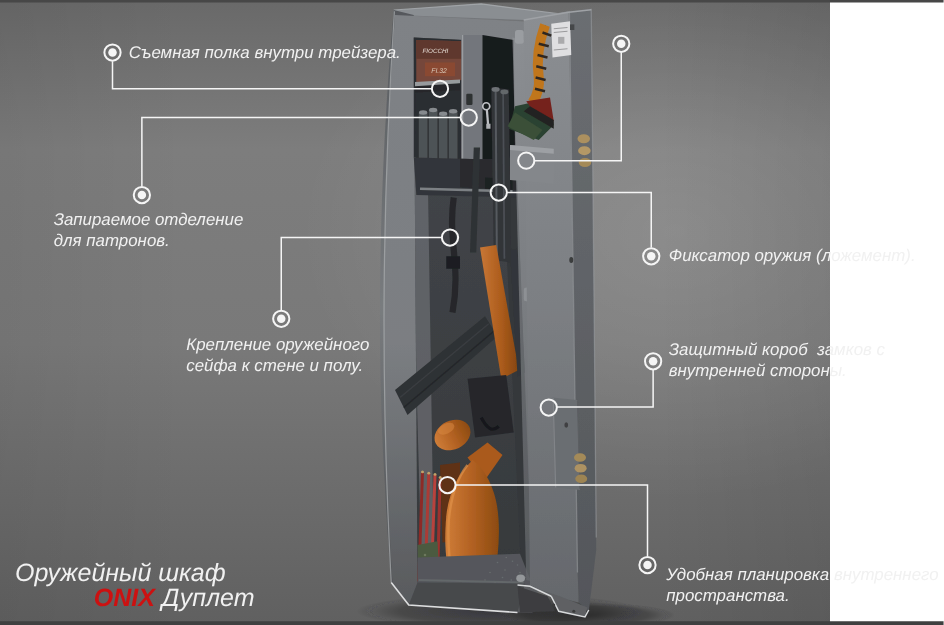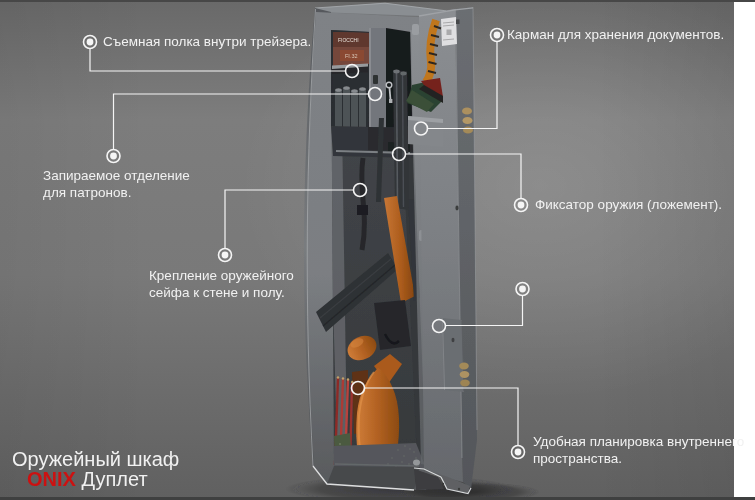--- a/index.html
+++ b/index.html
@@ -1,25 +1,25 @@
 <!DOCTYPE html>
 <html><head>
 <meta charset="utf-8">
 <style>
   html,body{margin:0;padding:0;}
   body{width:755px;height:500px;overflow:hidden;
     font-family:"Liberation Sans", sans-serif;}
-  #stage{position:relative;width:734px;height:500px;
-    background:linear-gradient(90deg, rgba(0,0,0,0.05), rgba(0,0,0,0) 150px),linear-gradient(270deg, rgba(0,0,0,0.06), rgba(0,0,0,0) 140px),radial-gradient(420px 300px at 540px 185px, rgba(255,255,255,0.13), rgba(255,255,255,0) 72%),linear-gradient(180deg, #696969 0%, #7d7d7d 24%, #797979 55%, #606060 100%);}
+  #stage{position:relative;width:664px;height:500px;
+    background:linear-gradient(90deg, rgba(0,0,0,0.05), rgba(0,0,0,0) 150px),linear-gradient(270deg, rgba(0,0,0,0.06), rgba(0,0,0,0) 140px),radial-gradient(420px 300px at 540px 185px, rgba(255,255,255,0.13), rgba(255,255,255,0) 72%),linear-gradient(180deg, #696969 0%, #7d7d7d 24%, #797979 55%, #606060 100%);font-style:italic;}
   #topbar{position:absolute;left:0;top:0;width:755px;height:2px;background:#474747;}
   #botbar{position:absolute;left:0;top:497px;width:755px;height:3px;background:#3f4040;}
   svg{position:absolute;left:0;top:0;}
   .lbl{position:absolute;color:#f1f1f1;font-size:13.5px;line-height:16.5px;white-space:nowrap;}
   #title{position:absolute;left:12px;top:450px;color:#f1f1f1;font-size:20px;line-height:19.5px;}
-  #title .onix{color:#cc1111;font-weight:bold;}
+  #title .onix{color:#cc1111;font-weight:bold;margin-left:48px;}
 </style>
 </head>
 <body>
 <div id="stage">
   <div id="topbar"></div>
   <svg width="755" height="500" viewBox="0 0 755 500">
     <defs>
       <filter id="soft" x="-5%" y="-5%" width="110%" height="110%">
         <feGaussianBlur stdDeviation="0.45"></feGaussianBlur>
       </filter>
@@ -295,19 +295,19 @@
         <circle cx="521" cy="205" r="3.4"></circle>
         <circle cx="522.5" cy="289" r="3.4"></circle>
         <circle cx="518" cy="452" r="3.4"></circle>
       </g>
     </g>
   </svg>
 
   <div class="lbl" style="left:103px;top:34px;">Съемная полка внутри трейзера.</div>
   <div class="lbl" style="left:149px;top:268px;">Крепление оружейного<br>сейфа к стене и полу.</div>
   <div class="lbl" style="left:43px;top:168px;">Запираемое отделение<br>для патронов.</div>
-  <div class="lbl" style="left:507px;top:27px;">Карман для хранения документов.</div>
   <div class="lbl" style="left:535px;top:197px;text-align:right;">Фиксатор оружия (ложемент).</div>
-  <div class="lbl" style="left:533px;top:434px;">Удобная планировка внутреннего<br>пространства.</div>
+  <div class="lbl" style="left:535px;top:272px;">Защитный короб&nbsp; замков с<br>внутренней стороны.</div>
+  <div class="lbl" style="left:533px;top:452px;">Удобная планировка внутреннего<br>пространства.</div>
   <div id="title">Оружейный шкаф<br><span style="display:inline-block;width:15px;"></span><span class="onix">ONIX</span> Дуплет</div>
 
   <div id="botbar"></div>
 </div>
 
 </body></html>

